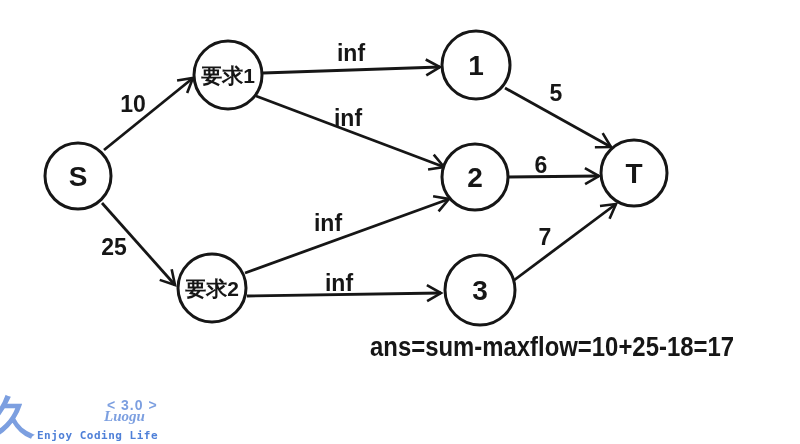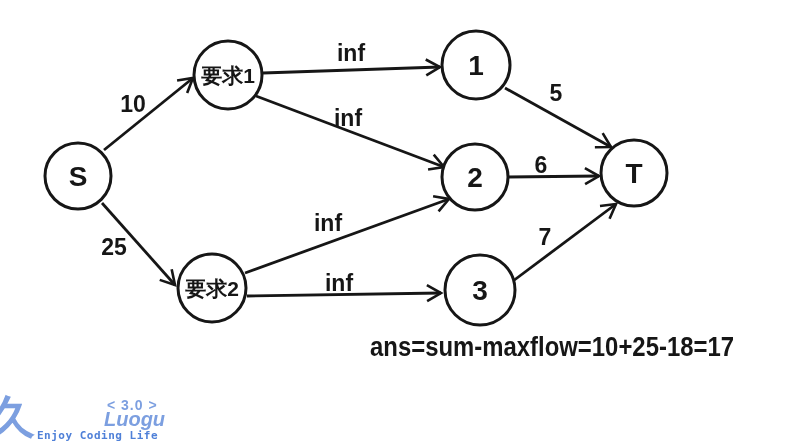--- a/index.html
+++ b/index.html
@@ -94,25 +94,25 @@
     font-size: 14px;
     font-weight: bold;
     letter-spacing: 1px;
     line-height: 1;
     white-space: nowrap;
   }
   .logo-name {
     position: absolute;
     left: 104px;
     top: 17px;
-    font-size: 20px;
+    font-size: 15px;
     font-style: italic;
     font-weight: bold;
     line-height: 1;
-    font-family: Liberation Sans, sans-serif;
+    font-family: Liberation Serif, serif;
   }
   .logo-tagline {
     position: absolute;
     left: 37px;
     top: 38px;
     font-size: 11px;
     font-weight: bold;
     letter-spacing: 0.5px;
     line-height: 1;
     white-space: nowrap;

